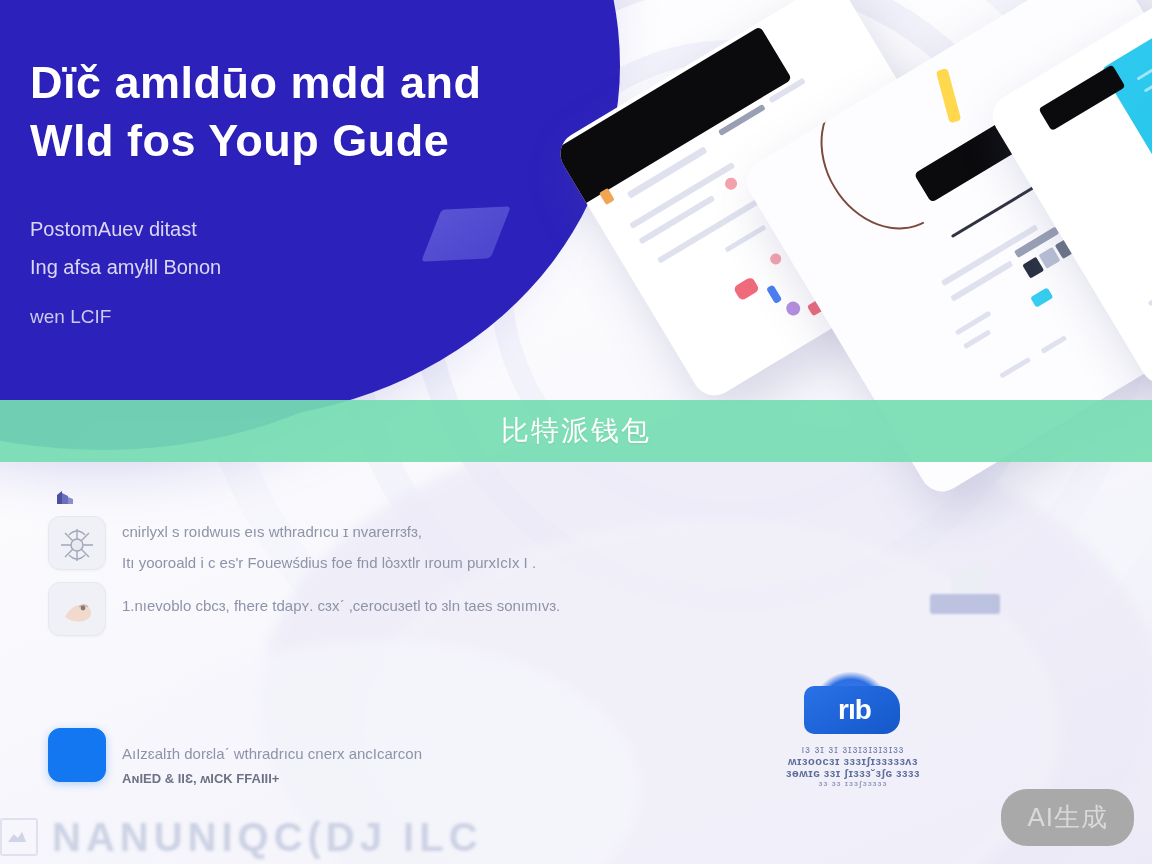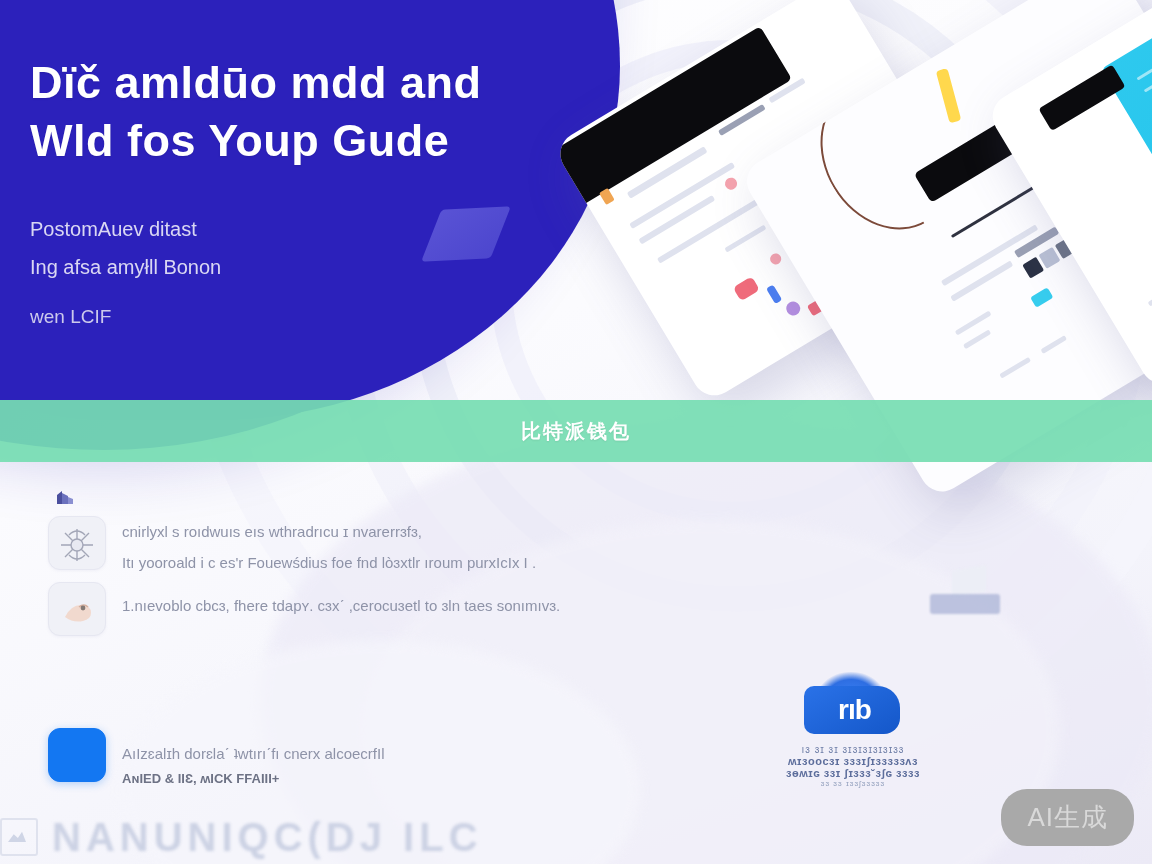--- a/index.html
+++ b/index.html
@@ -99,21 +99,21 @@
   .thumb-grid{position:absolute;display:flex;gap:3px;}
   .thumb{width:16px;height:16px;border-radius:2px;}
 
   
   .banner{
     position:absolute;left:0;top:400px;width:1152px;height:62px;
     background:rgba(118,221,178,.92);
     display:flex;align-items:center;justify-content:center;z-index:20;
   }
   .banner-text{
-    color:#ffffff;font-size:20px;font-weight:700;letter-spacing:2px;
+    color:#ffffff;font-size:28px;font-weight:400;letter-spacing:2px;
     text-shadow:0 1px 2px rgba(0,0,0,.08);
   }
 
   
   .lower{position:absolute;left:0;top:470px;width:1152px;height:394px;z-index:10;}
 
   .feat{position:absolute;display:flex;}
   .tile{
     width:56px;height:52px;border-radius:12px;background:#f0f1f7;
     border:1px solid #e6e7f1;flex:none;position:relative;overflow:hidden;
@@ -138,21 +138,21 @@
   .bm-body{position:absolute;left:6px;top:14px;width:96px;height:48px;
            background:linear-gradient(150deg,#2a72e8,#1457c9);border-radius:10px 22px 16px 10px;}
   .bm-letters{position:absolute;left:40px;top:22px;color:#fff;font-size:28px;font-weight:700;
               letter-spacing:-1px;}
   .bm-burst{position:absolute;left:16px;top:0px;width:74px;height:34px;
             background:radial-gradient(ellipse at 50% 100%,#3f8bff 0%,#2e6ee2 55%,rgba(46,110,226,0) 72%);
             border-radius:50% 50% 0 0;}
   .brand-l1{margin-top:6px;color:#6f7fa8;font-size:10px;letter-spacing:1px;filter:blur(.5px);}
   .brand-l2{color:#5d6e9c;font-size:11px;font-weight:700;letter-spacing:.5px;filter:blur(.5px);}
   .brand-l3{color:#5d6e9c;font-size:11px;font-weight:700;letter-spacing:.5px;filter:blur(.5px);}
-  .brand-l4{color:#93a0bd;font-size:8px;letter-spacing:1px;filter:blur(.5px);}
+  .brand-l4{color:#93a0bd;font-size:8px;letter-spacing:1px;filter:blur(.5px);font-weight:bold;}
 
   
   .widget{position:absolute;left:930px;top:594px;z-index:11;filter:blur(.8px);}
   .widget-flag{position:absolute;left:22px;top:-26px;width:34px;height:26px;
                background:#eceef6;transform:skewY(-10deg);}
   .widget-pill{width:70px;height:20px;background:#aab3d6;border-radius:3px;opacity:.75;}
 
   
   .bottom-mark{
     position:absolute;left:0;top:810px;width:560px;height:54px;z-index:9;
@@ -306,21 +306,21 @@
       </div>
       <div class="feat-body" style="width:624px;padding-top:8px;">
         <div class="feat-p">1.nıevoblo cbcɜ, fhere tdapʏ. cɜxˊ ,cerocuɜetl to ɜln taes sonımıvɜ.</div>
       </div>
     </div>
 
 
     <div class="feat" style="left:48px;top:258px;width:700px;">
       <div class="tile blue"></div>
       <div class="feat-body" style="width:624px;padding-top:10px;">
-        <div class="feat-p">AıIzɛalɪh dorɛlaˊ ʇwtırıˊfı cnerx alcoecrfIl</div>
+        <div class="feat-p">AıIzɛalɪh dorɛlaˊ wthradrıcu cnerx ancIcarcon</div>
         <div class="feat-p sm">AɴƖED &amp; IIƐ, ʍICK FFAƖII+</div>
       </div>
     </div>
   </div>
 
   <div class="widget">
     <div class="widget-flag"></div>
     <div class="widget-pill"></div>
   </div>
 

